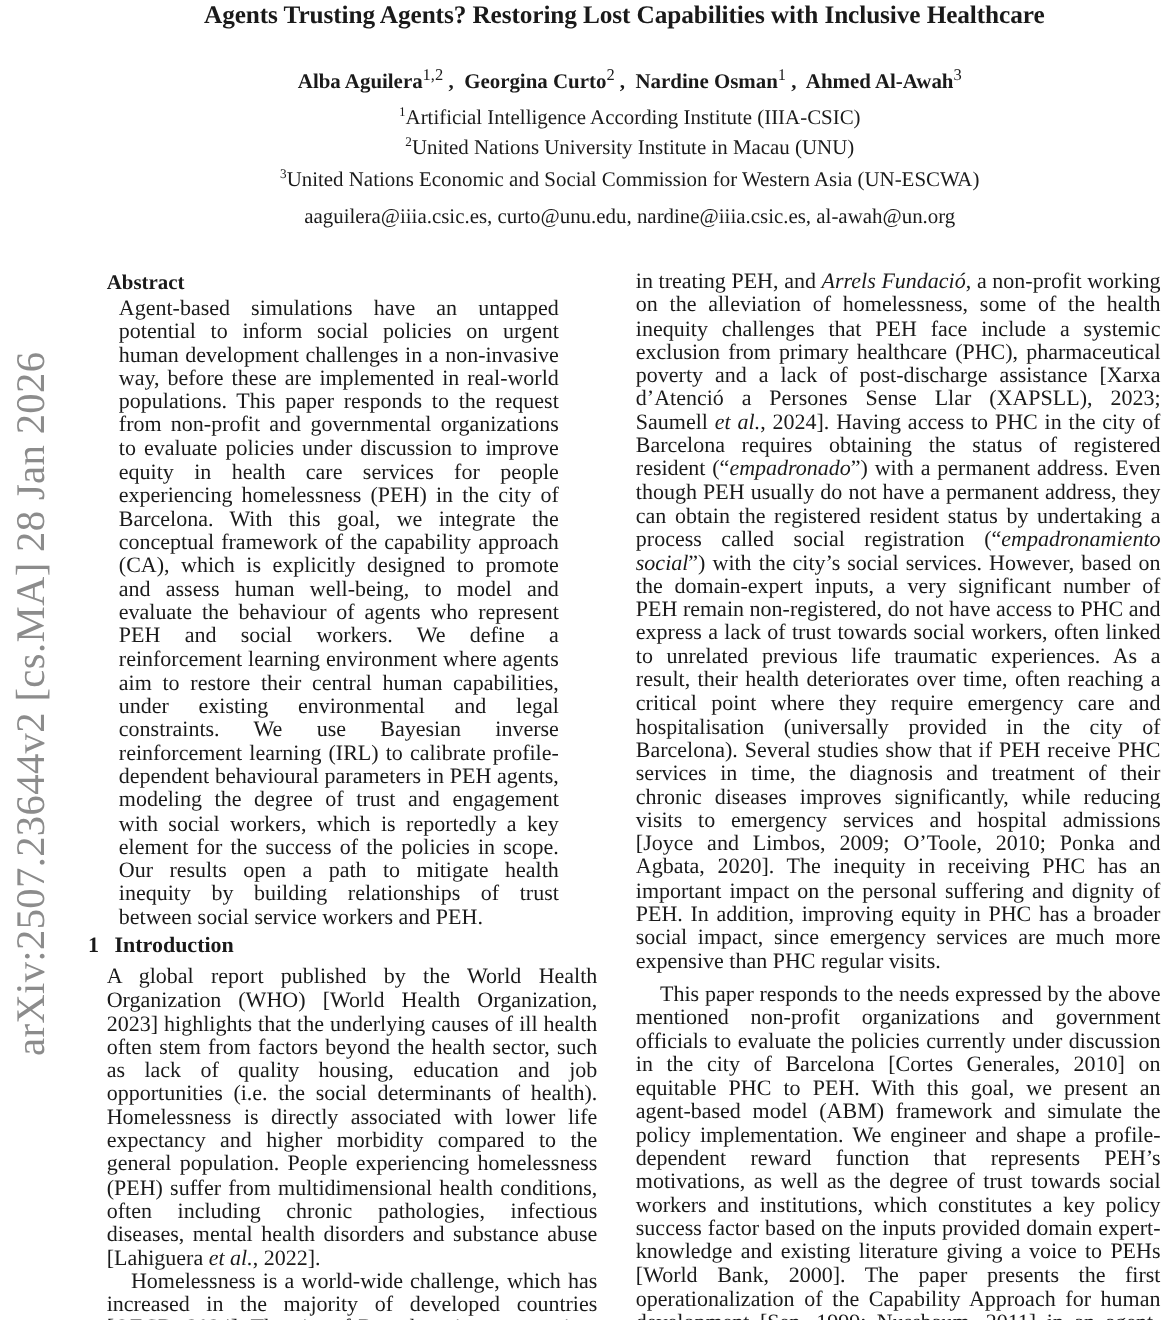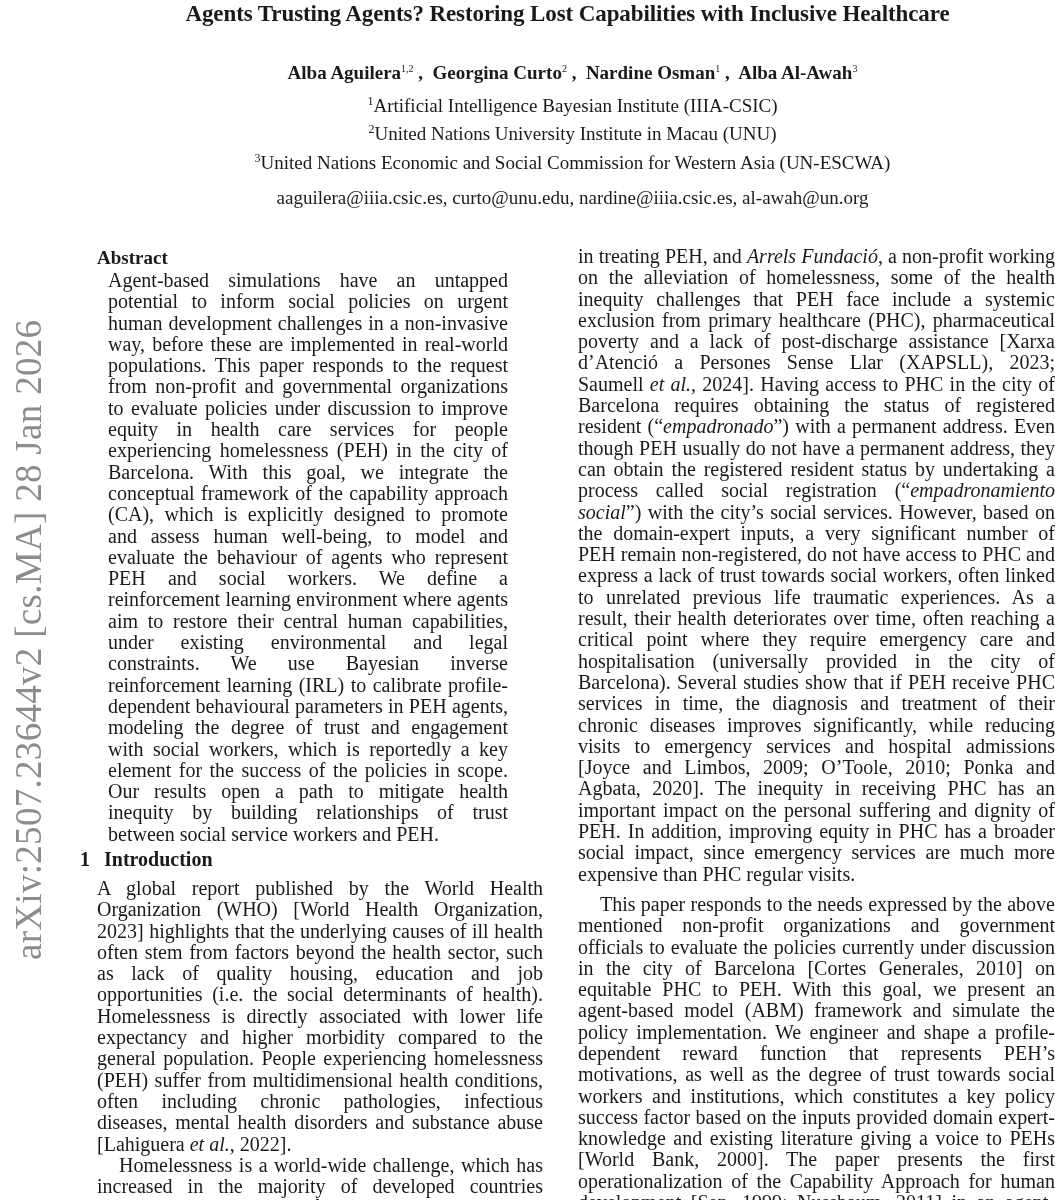--- a/index.html
+++ b/index.html
@@ -11,21 +11,21 @@
     position: absolute; left: 90px; top: 0px; width: 955px;
     text-align: center; font-weight: bold; font-size: 23px; line-height: 28px;
     letter-spacing: -0.1px;
     font-family: Liberation Serif, serif;
   }
   .authors {
     position: absolute; left: 0; top: 57px; width: 1055px; text-align: center;
     font-weight: bold; font-size: 19px; line-height: 24px;
     padding-left: 90px; box-sizing: border-box;
   }
-  .authors sup { font-weight: normal; font-size: 10px; }
+  .authors sup { font-weight: normal; font-size: 15px; }
   .affil {
     position: absolute; left: 0; width: 1055px; text-align: center;
     font-size: 19px; line-height: 24px; padding-left: 90px; box-sizing: border-box;
   }
   .affil sup { font-size: 12px; }
   .arxiv {
     position: absolute; left: 4px; top: 960px; width: 720px; height: 50px;
     transform-origin: 0 0; transform: rotate(-90deg);
     font-size: 37px; line-height: 50px; color: #8c8c8c; white-space: nowrap;
     letter-spacing: 0.3px;
@@ -51,24 +51,24 @@
 </style>
 </head>
 <body>
 
 <div class="title">Agents Trusting Agents? Restoring Lost Capabilities with Inclusive Healthcare</div>
 
 <div class="authors">
   <span>Alba Aguilera</span><sup>1,2</sup>&nbsp;,&nbsp;
   <span>Georgina Curto</span><sup>2</sup>&nbsp;,&nbsp;
   <span>Nardine Osman</span><sup>1</sup>&nbsp;,&nbsp;
-  <span>Alba Al-Awah</span><sup>3</sup>
+  <span>Ahmed Al-Awah</span><sup>3</sup>
 </div>
 
-<div class="affil" style="top:89px;"><sup>1</sup><span>Artificial Intelligence Bayesian Institute (IIIA-CSIC)</span></div>
+<div class="affil" style="top:89px;"><sup>1</sup><span>Artificial Intelligence According Institute (IIIA-CSIC)</span></div>
 <div class="affil" style="top:117px;"><sup>2</sup><span>United Nations University Institute in Macau (UNU)</span></div>
 <div class="affil" style="top:146px;"><sup>3</sup><span>United Nations Economic and Social Commission for Western Asia (UN-ESCWA)</span></div>
 <div class="affil" style="top:174px;margin-top:12px;">aaguilera@iiia.csic.es, curto@unu.edu, nardine@iiia.csic.es, al-awah@un.org</div>
 
 <div class="arxiv">arXiv:2507.23644v2  [cs.MA]  28 Jan 2026</div>
 
 <div class="heading-abs">Abstract</div>
 <div class="col col-left">
   <p>Agent-based simulations have an untapped potential to inform social policies on urgent human development challenges in a non-invasive way, before these are implemented in real-world populations. This paper responds to the request from non-profit and governmental organizations to evaluate policies under discussion to improve equity in health care services for people experiencing homelessness (PEH) in the city of Barcelona.  With this goal, we integrate the conceptual framework of the capability approach (CA), which is explicitly designed to promote and assess human well-being, to model and evaluate the behaviour of agents who represent PEH and social workers.  We define a reinforcement learning environment where agents aim to restore their central human capabilities, under existing environmental and legal constraints.  We use Bayesian inverse reinforcement learning (IRL) to calibrate profile-dependent behavioural parameters in PEH agents, modeling the degree of trust and engagement with social workers, which is reportedly a key element for the success of the policies in scope. Our results open a path to mitigate health inequity by building relationships of trust between social service workers and PEH.</p>
 </div>

